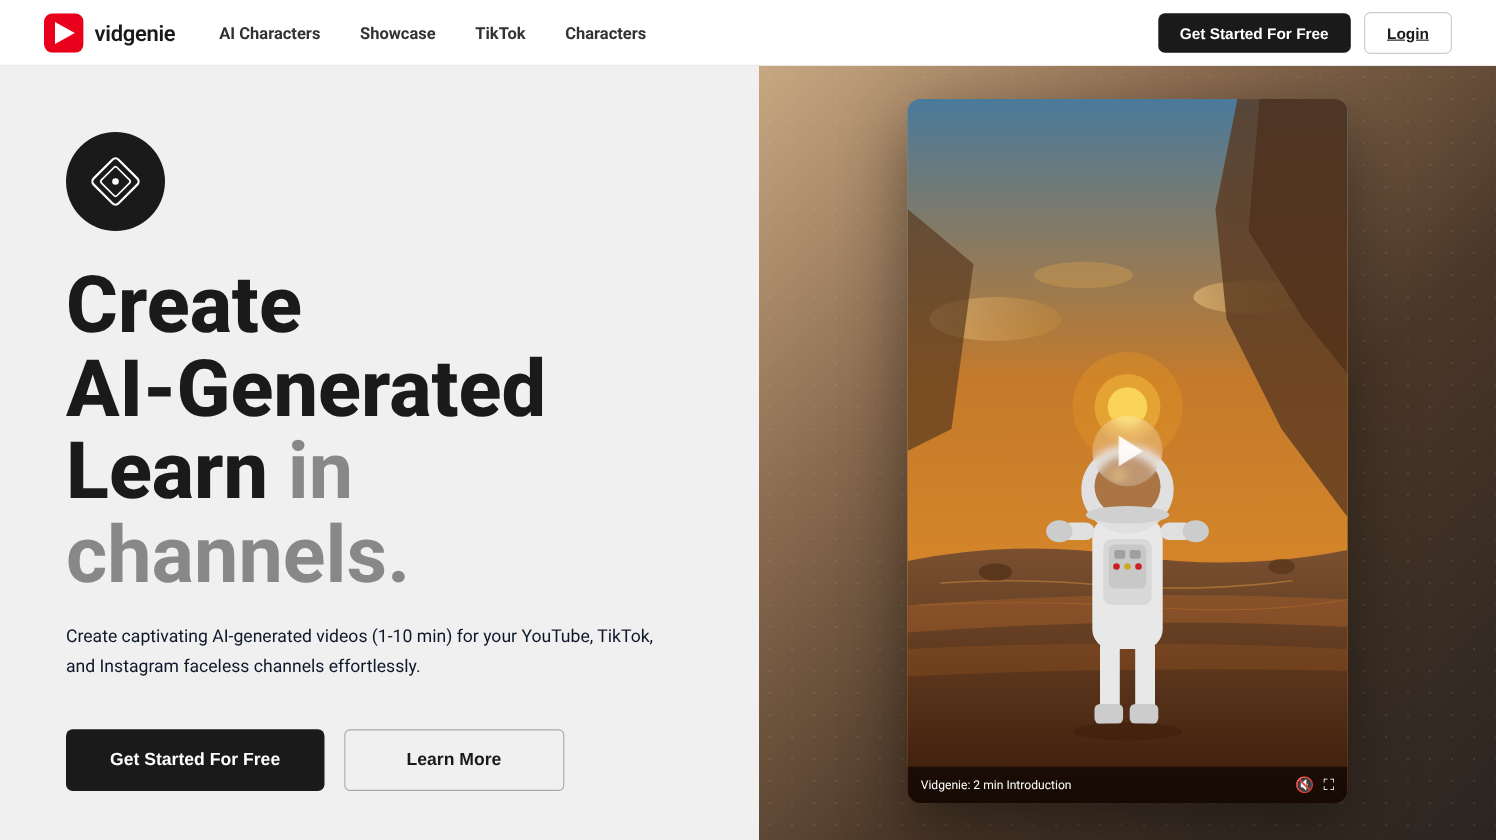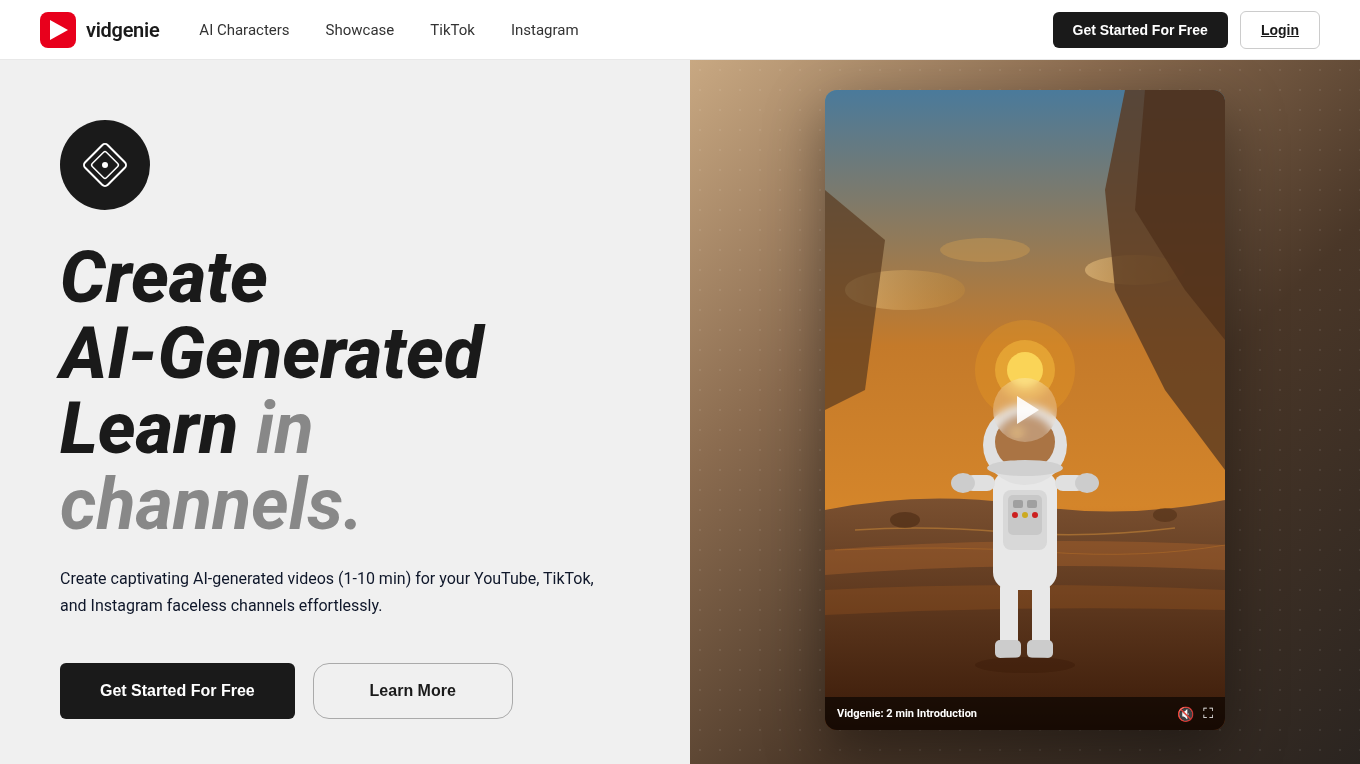--- a/index.html
+++ b/index.html
@@ -56,21 +56,21 @@
     .nav-links {
       display: flex;
       align-items: center;
       gap: 36px;
     }
 
     .nav-link {
       font-size: 15px;
       color: #333;
       text-decoration: none;
-      font-weight: 400;
+      font-weight: 700;
       cursor: pointer;
     }
 
     .nav-right {
       display: flex;
       align-items: center;
       gap: 12px;
     }
 
     .btn-get-started-nav {
@@ -132,21 +132,20 @@
       margin-bottom: 30px;
     }
 
     
     .hero-heading {
       font-size: 72px;
       font-weight: 800;
       line-height: 1.05;
       color: #1a1a1a;
       margin-bottom: 24px;
-      font-style: italic;
     }
 
     .hero-heading .highlight {
       color: #888888;
       font-weight: 700;
     }
 
     .hero-subtext {
       font-size: 16px;
       color: #0f172a;
@@ -169,21 +168,21 @@
       font-size: 16px;
       font-weight: 600;
       cursor: pointer;
       min-width: 220px;
     }
 
     .btn-secondary {
       background-color: transparent;
       color: #1a1a1a;
       border: 1.5px solid #aaa;
-      border-radius: 16px;
+      border-radius: 5px;
       padding: 18px 40px;
       font-size: 16px;
       font-weight: 600;
       cursor: pointer;
       min-width: 200px;
     }
 
     
     .video-panel {
       position: absolute;
@@ -231,21 +230,21 @@
       background: rgba(0,0,0,0.6);
       padding: 8px 12px;
       display: flex;
       align-items: center;
       justify-content: space-between;
     }
 
     .video-title-bar {
       font-size: 11px;
       color: #fff;
-      font-weight: 700;
+      font-weight: 400;
     }
 
     .video-icons {
       display: flex;
       gap: 8px;
       align-items: center;
     }
 
     .video-icon {
       color: #fff;
@@ -279,21 +278,21 @@
         <rect width="36" height="36" rx="8" fill="#E8001C"></rect>
         <polygon points="10,8 10,28 28,18" fill="white"></polygon>
       </svg>
       <span class="logo-text">vidgenie</span>
     </div>
 
     <div class="nav-links">
       <a class="nav-link">AI Characters</a>
       <a class="nav-link">Showcase</a>
       <a class="nav-link">TikTok</a>
-      <a class="nav-link">Instagram</a>
+      <a class="nav-link">Characters</a>
     </div>
   </div>
 
   <div class="nav-right">
     <button class="btn-get-started-nav">Get Started For Free</button>
     <button class="btn-login">Login</button>
   </div>
 </nav>
 
 <section class="hero">

